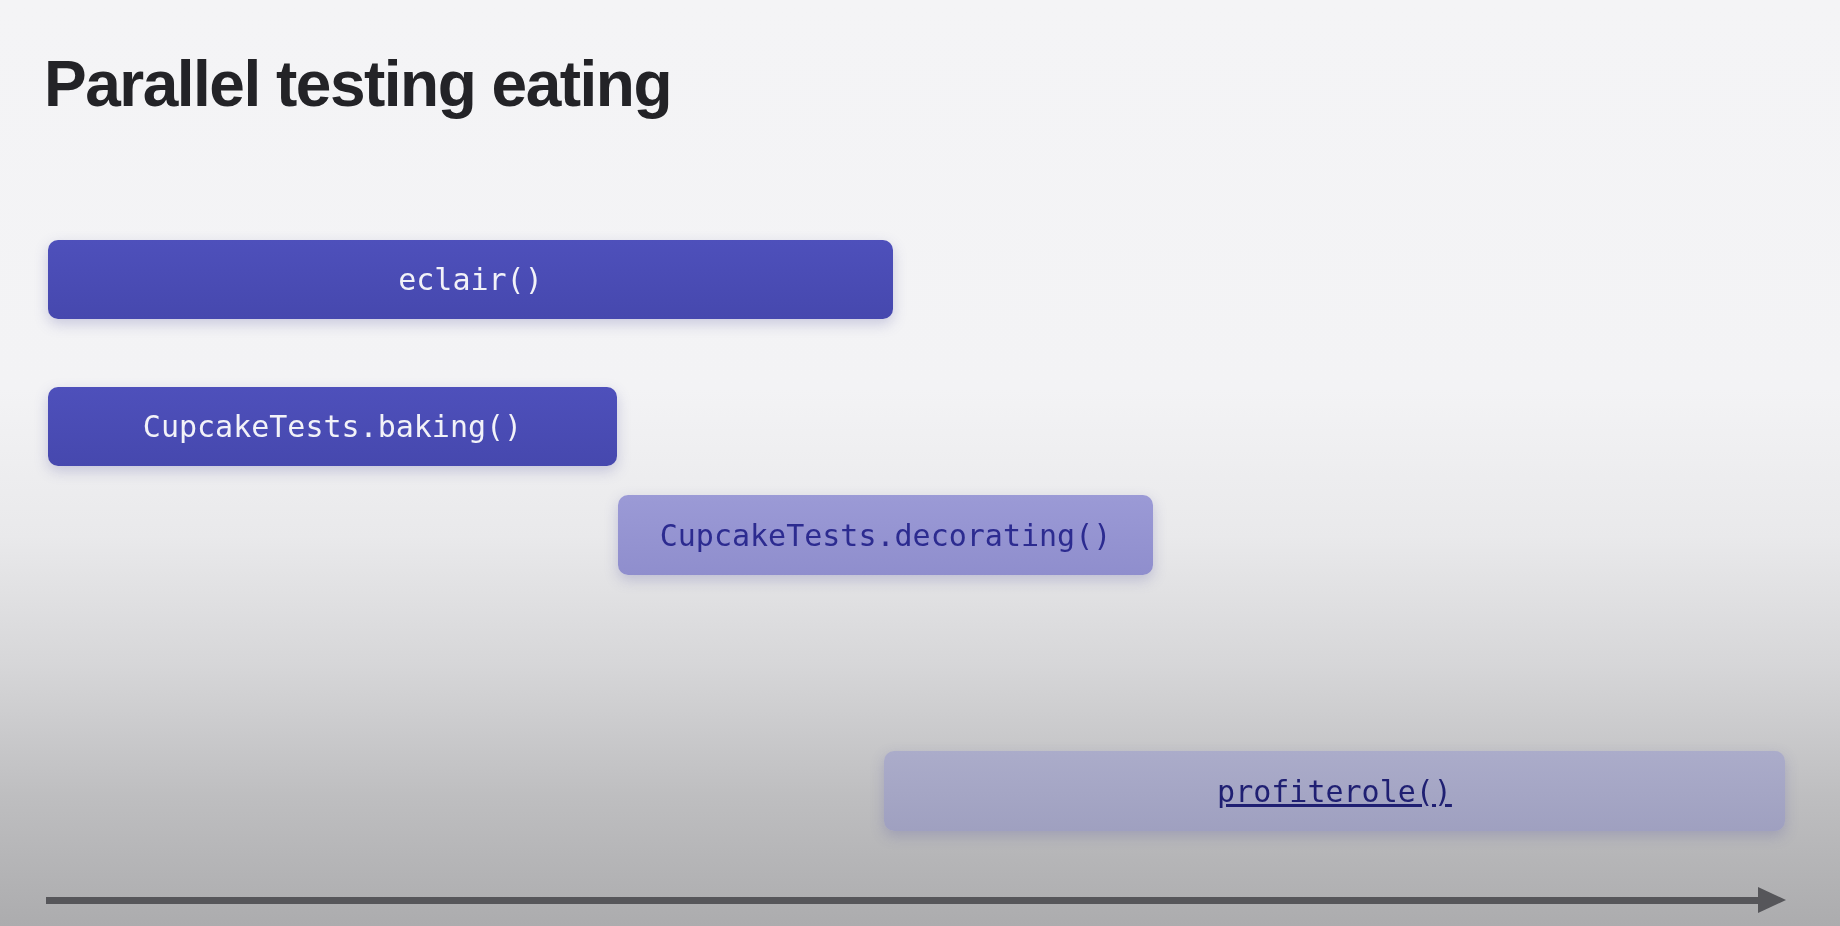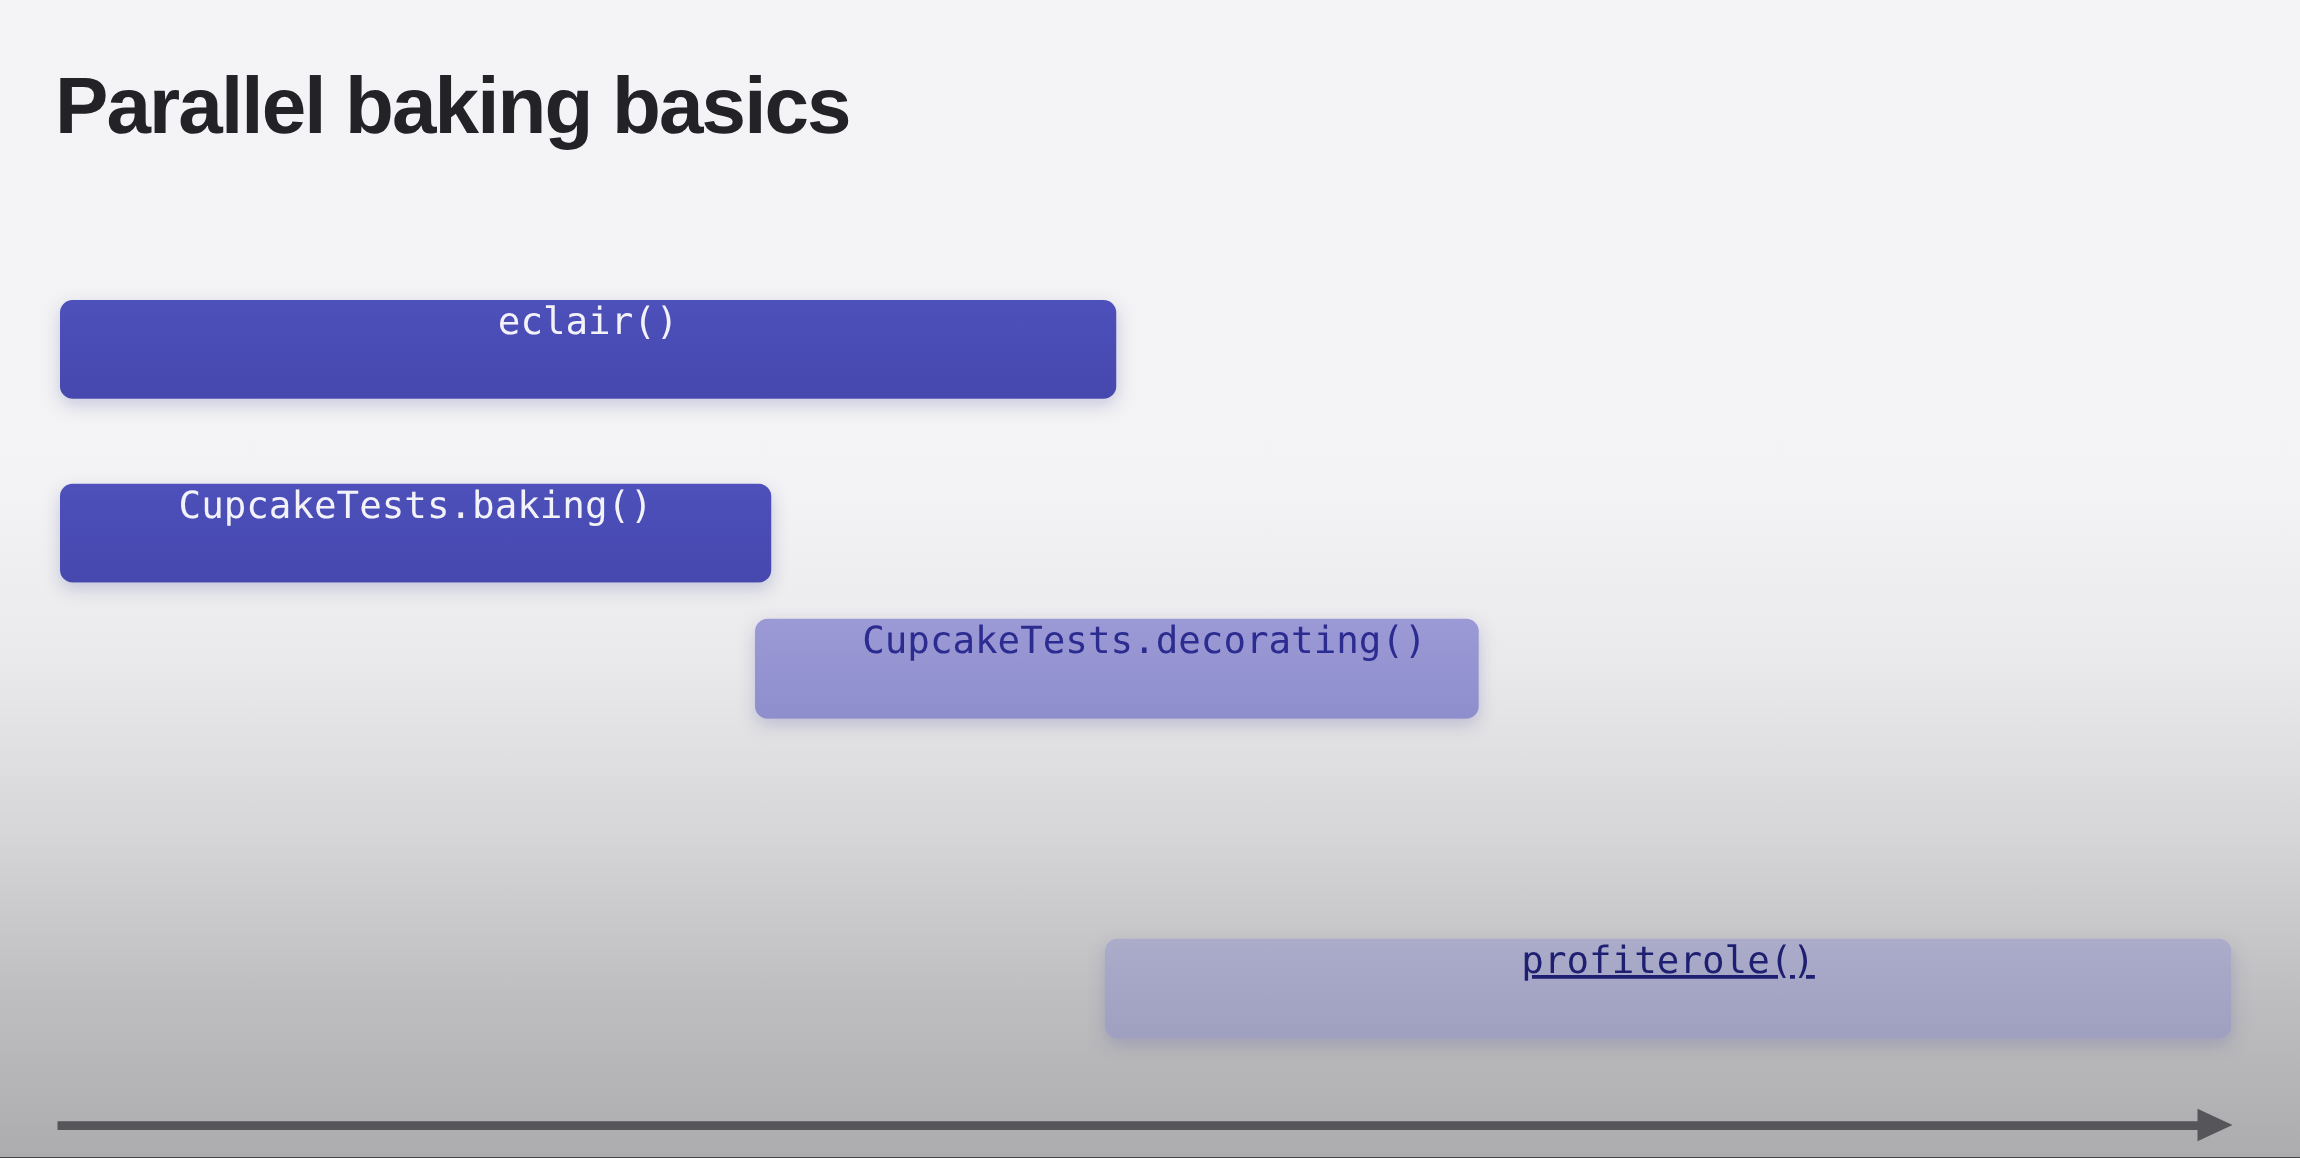--- a/index.html
+++ b/index.html
@@ -27,44 +27,43 @@
     top: 6px;
     font-size: 64px;
     font-weight: 700;
     letter-spacing: -1.5px;
     color: #232327;
     line-height: 1.1;
   }
   .bar {
     position: absolute;
     display: flex;
-    align-items: flex-start;
+    align-items: center;
     justify-content: center;
     border-radius: 10px;
     font-family: "DejaVu Sans Mono", "Liberation Mono", monospace;
     font-size: 30px;
     box-shadow: 0 5px 14px rgba(90, 90, 160, 0.28);
     white-space: nowrap;
   }
   .bar-eclair {
     left: 48px; top: 240px; width: 845px; height: 79px;
     background: linear-gradient(180deg, #4e50bb, #4648ae);
     color: #f2f2f8;
   }
   .bar-baking {
     left: 48px; top: 370px; width: 569px; height: 79px;
     background: linear-gradient(180deg, #4e50bb, #4648ae);
     color: #f2f2f8;
     margin-top: 17px;
   }
   .bar-decorating {
-    left: 604px; top: 495px; width: 535px; height: 80px;
+    left: 618px; top: 495px; width: 535px; height: 80px;
     background: linear-gradient(180deg, #9b9ad6, #8f8ecd);
     color: #2c2b90;
-    padding-left: 44px;
   }
   .bar-eating {
     left: 1147px; top: 625px; width: 638px; height: 79px;
     background: linear-gradient(180deg, #c3c4df, #b5b6d4);
     color: #1f1f72;
   }
   .bar-profiterole {
     left: 884px; top: 751px; width: 901px; height: 80px;
     background: linear-gradient(180deg, #abacca, #9fa0c0);
     color: #1f1f72;
@@ -88,21 +87,21 @@
     border-left: 28px solid #56565a;
     border-top: 13px solid transparent;
     border-bottom: 13px solid transparent;
   }
 </style>
 </head>
 <body>
 
 <div id="slide">
 
-  <h1 class="slide-title">Parallel baking basics</h1>
+  <h1 class="slide-title">Parallel testing eating</h1>
 
   <div class="bar bar-eclair">
     <span>eclair()</span>
   </div>
 
   <div class="bar bar-baking">
     <span>CupcakeTests.baking()</span>
   </div>
 
   <div class="bar bar-decorating">

